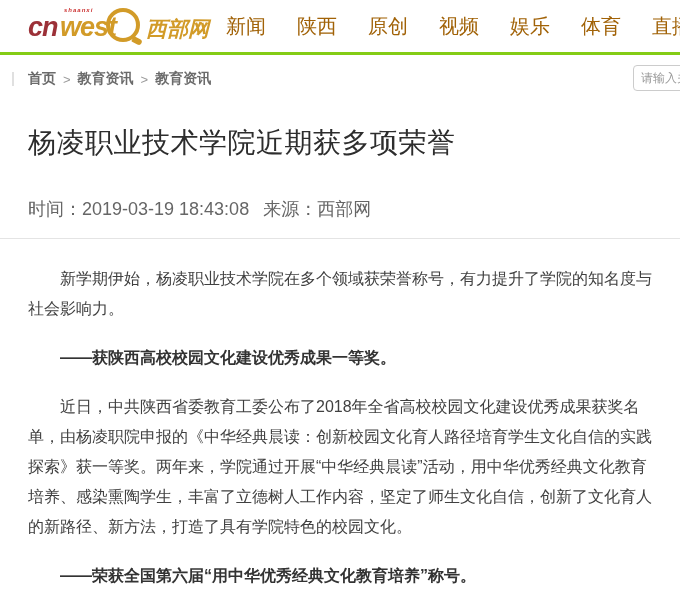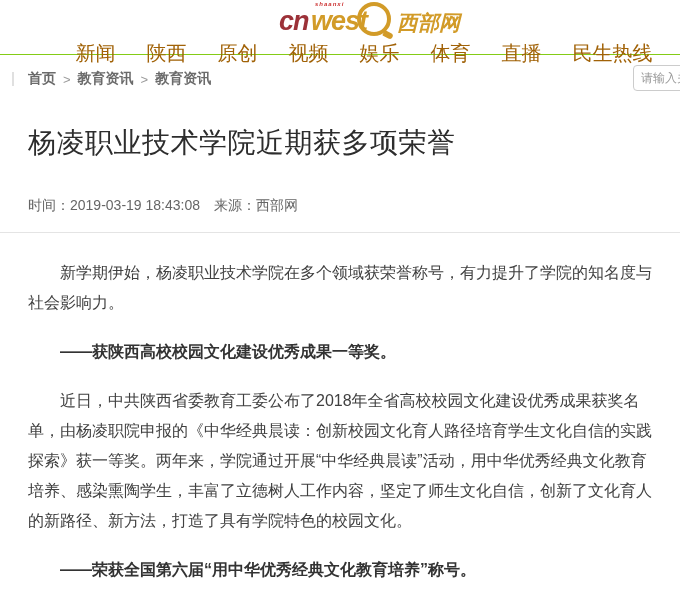--- a/index.html
+++ b/index.html
@@ -1,21 +1,21 @@
 <!DOCTYPE html>
 <html><head>
 <meta charset="utf-8">
 <style>
   * { box-sizing: border-box; margin: 0; padding: 0; }
   html, body { width: 680px; height: 602px; overflow: hidden; background: #fff; }
   body { font-family: "Liberation Sans", "DejaVu Sans", sans-serif; color: #333; }
   .page { position: relative; width: 680px; height: 602px; background: #fff; }
 
   
-  .header { position: relative; height: 55px; border-bottom: 1px solid #84cc16; background: #fff; display: flex; align-items: center; flex-direction: column; }
+  .header { position: relative; height: 55px; border-bottom: 3px solid #84cc16; background: #fff; display: flex; align-items: center; }
   .logo { position: relative; margin-left: 28px; width: 150px; height: 40px; flex: none; cursor: pointer; }
   .logo-cn { position: absolute; left: 0; top: 6px; font-size: 27px; font-weight: bold; font-style: italic; color: #9c3138; letter-spacing: -1px; }
   .logo-west { position: absolute; left: 32px; top: 6px; font-size: 27px; font-weight: bold; font-style: italic; color: #d29b28; letter-spacing: -1px; }
   .logo-shaanxi { position: absolute; left: 36px; top: 1px; font-size: 6px; font-weight: bold; color: #c33; letter-spacing: 1px; font-style: italic; }
   .logo-ring { position: absolute; left: 78px; top: 2px; width: 34px; height: 34px; border: 4px solid #d29b28; border-radius: 50%; }
   .logo-ring-tail { position: absolute; left: 104px; top: 32px; width: 10px; height: 6px; background: #d29b28; border-radius: 1px 6px 6px 2px; transform: rotate(28deg); }
   .logo-zh { position: absolute; left: 118px; top: 9px; font-size: 21px; font-weight: bold; color: #d29b28; white-space: nowrap; font-style: italic; }
   .nav { display: flex; align-items: center; margin-left: 48px; gap: 31px; }
   .nav-item { font-size: 20px; color: #a16207; white-space: nowrap; cursor: pointer; }
 
@@ -24,21 +24,21 @@
   .crumb-marker { width: 2px; height: 14px; background: #e0e0e0; margin-left: 12px; margin-right: 14px; }
   .crumb { font-size: 14px; color: #6b6b6b; display: flex; align-items: center; gap: 7px; }
   .crumb a { color: #6b6b6b; text-decoration: none; cursor: pointer; font-weight: bold; }
   .crumb .sep { color: #9a9a9a; font-size: 13px; }
   .search-box { position: absolute; left: 633px; top: 10px; width: 120px; height: 26px; border: 1px solid #ccc; border-radius: 4px; background: #fff; font-size: 12px; color: #555; padding: 0 7px; outline: none; }
   .search-box::placeholder { color: #999; }
 
   
   .article-head { padding: 22px 25px 0 28px; }
   .article-title { font-size: 28px; font-weight: normal; color: #2d2d2d; line-height: 1.3; letter-spacing: 0.5px; }
-  .article-meta { margin-top: 36px; font-size: 14px; color: #666; }
+  .article-meta { margin-top: 36px; font-size: 18px; color: #666; }
   .article-meta .meta-src { margin-left: 14px; }
   .meta-divider { margin-top: 17px; border: none; border-top: 1px solid #e4e4e4; height: 0; }
   .article-body { padding: 25px 28px 0 28px; }
   .article-body p { font-size: 16px; line-height: 30px; color: #404040; text-indent: 2em; margin-bottom: 19px; }
   .article-body p.bold { font-weight: bold; color: #333; }
 </style>
 </head>
 <body>
 
 <div class="page">

